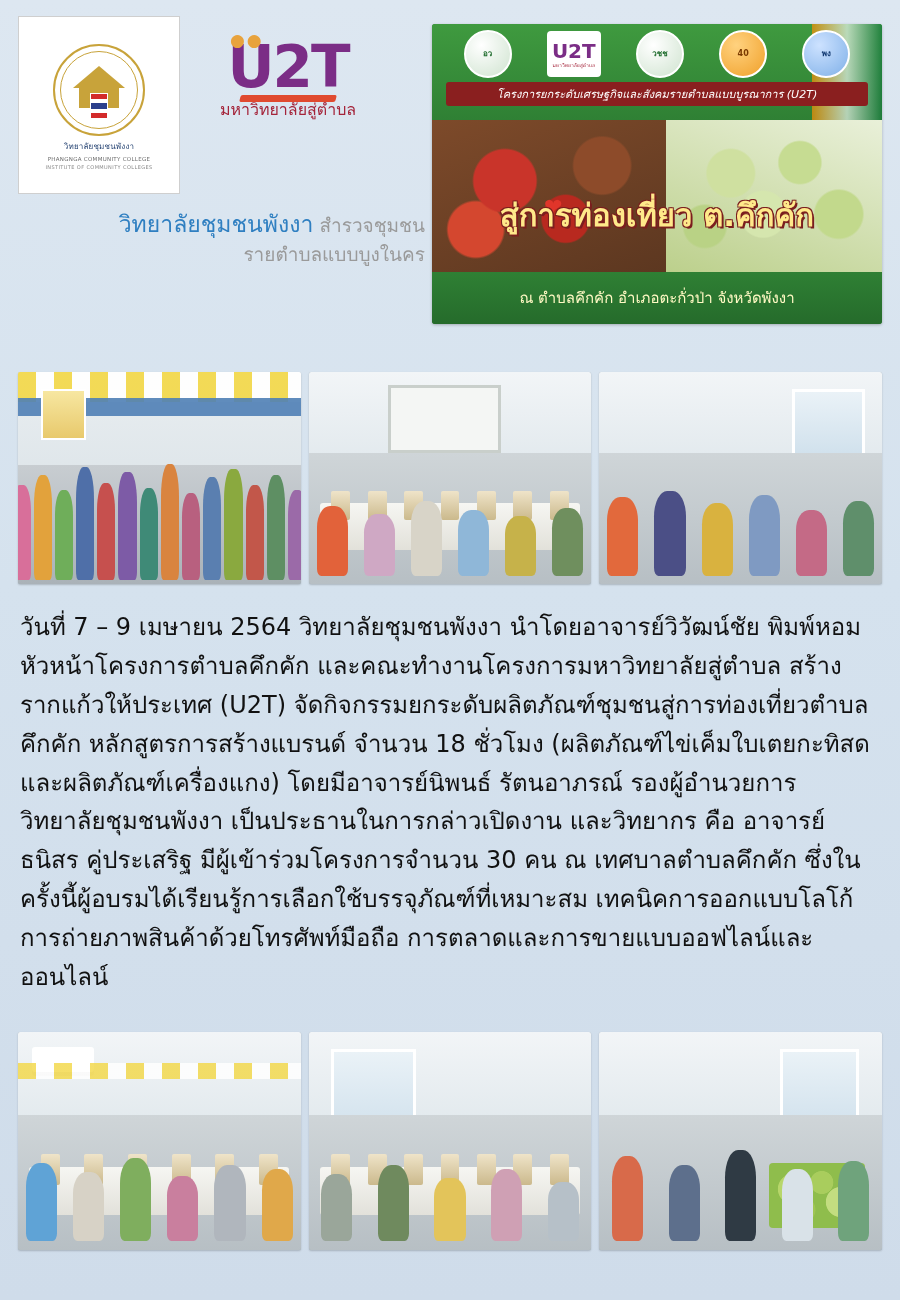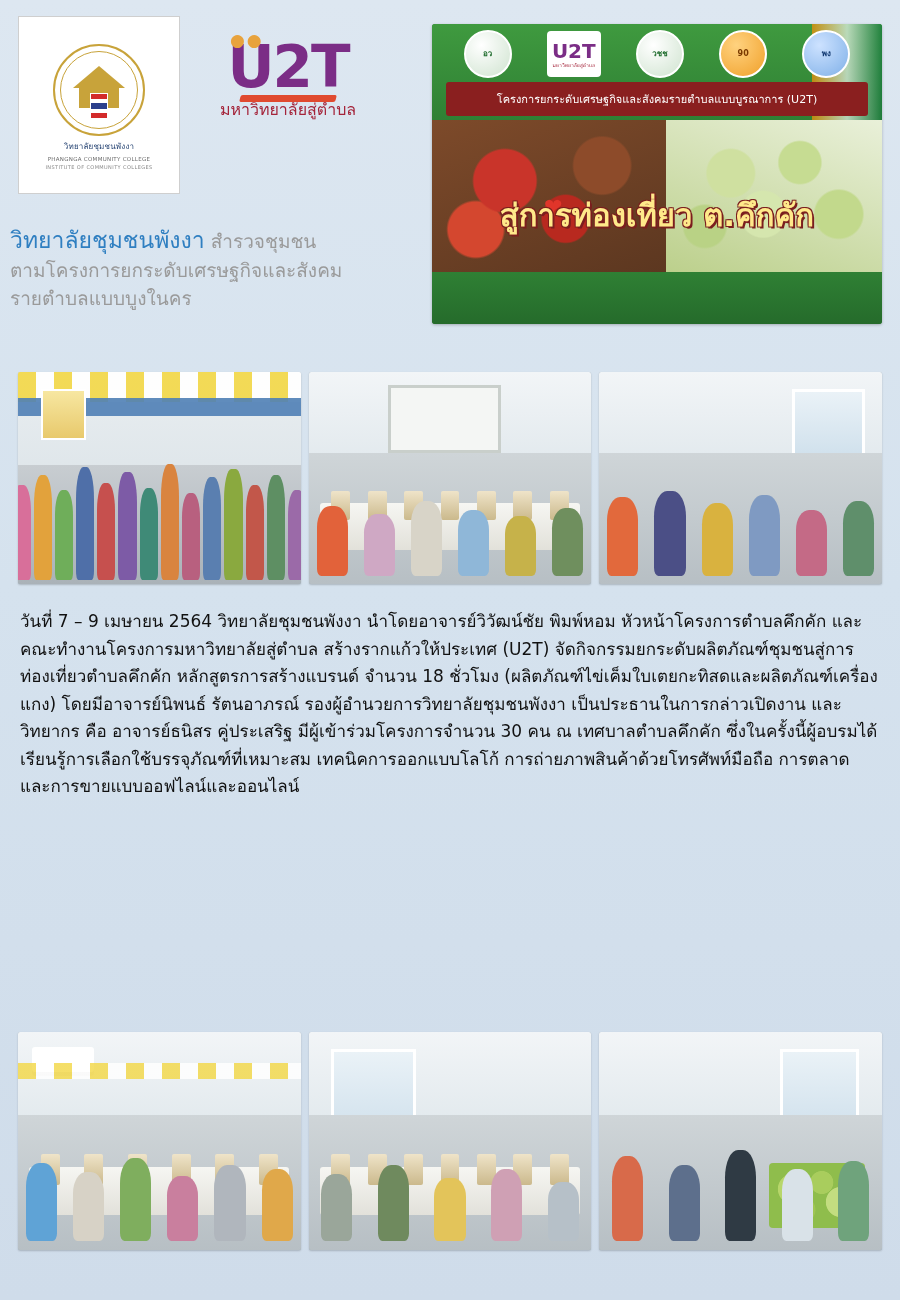--- a/index.html
+++ b/index.html
@@ -236,28 +236,29 @@
     display:flex; flex-direction: column; align-items:center; justify-content:center;
     line-height: 1;
   }
   .badge-u2t .b-u2t {
     font-size: 20px; font-weight: bold; color: #7b2d86;
   }
   .badge-u2t .b-sub { font-size: 5px; color:#a4243a; margin-top:2px;}
   .banner-strip {
     position: absolute;
     left: 14px; right: 14px; top: 58px;
-    height: 34px;
+    height: 24px;
     background: #8a1f1f;
     border-radius: 3px;
     display:flex; align-items:center; justify-content:center;
     color: #ffffff;
     font-size: 11px;
     white-space: nowrap;
     overflow: hidden;
+    font-style: italic;
   }
   .banner-title1 {
     position: absolute;
     left: 0; right: 0; top: 120px;
     text-align: center;
     font-size: 31px;
     color: #ffffff;
     font-weight: bold;
     text-shadow: 2px 2px 0 #7b1e1e, -1px -1px 0 #7b1e1e, 1px -1px 0 #7b1e1e, -1px 1px 0 #7b1e1e;
     white-space: nowrap;
@@ -289,23 +290,23 @@
     text-align: center;
     color: #fff9c4;
     font-size: 15px;
     white-space: nowrap;
     overflow: hidden;
   }
 
   .head-text {
     position: absolute;
     left: 10px;
-    top: 224px;
+    top: 208px;
     width: 415px;
-    text-align: left;
+    text-align: right;
     line-height: 1.45;
   }
   .head-text .l1 { font-size: 23px; color: #2f7fc1; }
   .head-text .l1 .grey { color: #9a9a9a; font-size: 19px; }
   .head-text .l2 { font-size: 19px; color: #9a9a9a; }
   .head-text .l3 { font-size: 19px; color: #9a9a9a; }
 
   
   .photo-row {
     position: absolute;
@@ -423,21 +424,21 @@
     border: 2px solid #ffffff;
     box-sizing: border-box;
   }
 
   
   .body-text {
     position: absolute;
     left: 20px;
     right: 20px;
     top: 608px;
-    font-size: 17px;
+    font-size: 24px;
     line-height: 1.62;
     color: #111111;
     text-align: left;
   }
   .body-text p { margin: 0; }
 
   .sr-only {
     position: absolute;
     width: 1px; height: 1px;
     overflow: hidden; clip: rect(0 0 0 0);
@@ -479,34 +480,34 @@
       <div class="food-right"></div>
       <div class="bg-bottom"></div>
 
       <div class="banner-badges">
         <div class="badge-circ green">อว</div>
         <div class="badge-u2t">
           <div class="b-u2t">U2T</div>
           <div class="b-sub">มหาวิทยาลัยสู่ตำบล</div>
         </div>
         <div class="badge-circ green">วชช</div>
-        <div class="badge-circ orange">90</div>
+        <div class="badge-circ orange">40</div>
         <div class="badge-circ blue">พง</div>
       </div>
 
       <div class="banner-strip">โครงการยกระดับเศรษฐกิจและสังคมรายตำบลแบบบูรณาการ (U2T)</div>
       <div class="banner-heart">❤</div>
       <div class="banner-title2">สู่การท่องเที่ยว ต.คึกคัก</div>
+      <div class="banner-foot">ณ ตำบลคึกคัก อำเภอตะกั่วป่า จังหวัดพังงา</div>
     </div>
 
     <div class="head-text">
       <div class="l1">
         <span>วิทยาลัยชุมชนพังงา</span><span class="grey"> สำรวจชุมชน</span>
       </div>
-      <div class="l2">ตามโครงการยกระดับเศรษฐกิจและสังคม</div>
       <div class="l3">รายตำบลแบบบูงในคร</div>
     </div>
   </div>
 
   <div class="photo-row row1">
 
     <div class="photo">
       <div class="ph-wall"></div>
       <div class="drape"></div>
       <div class="blueband"></div>

